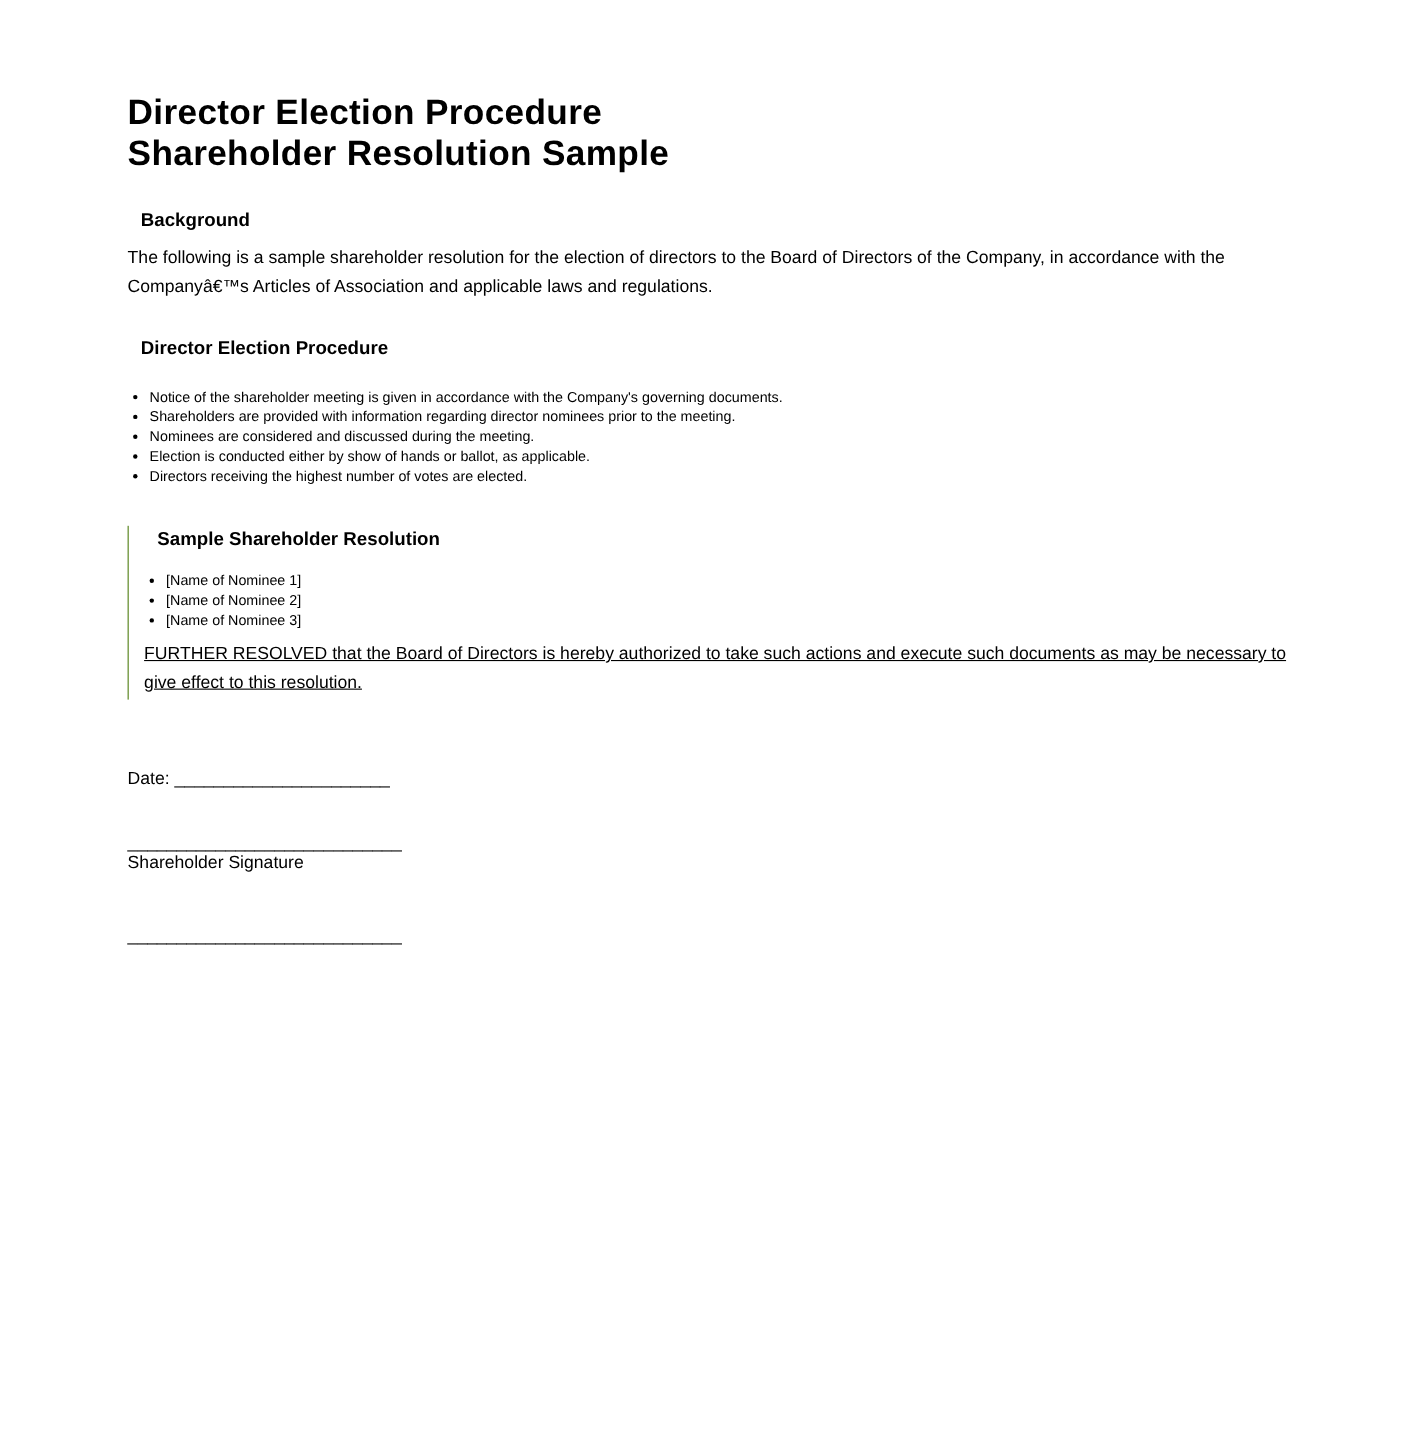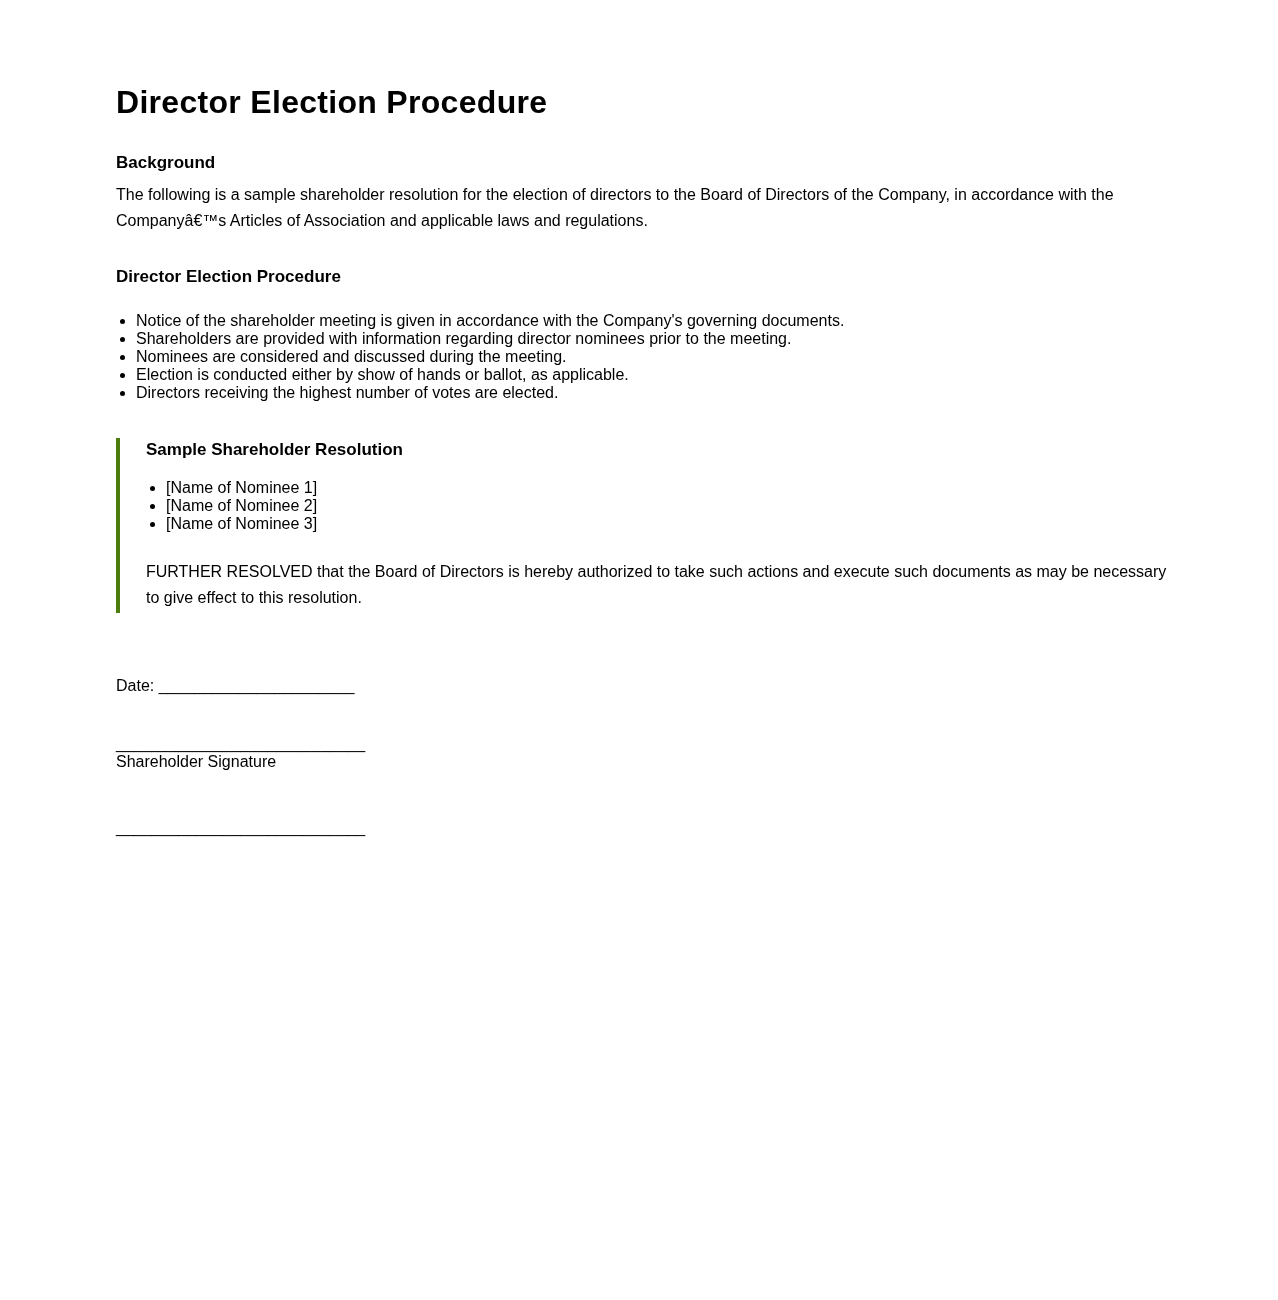--- a/index.html
+++ b/index.html
@@ -5,46 +5,47 @@
   html, body { margin: 0; padding: 0; background: #ffffff; }
   body {
     width: 1278px; height: 1300px; position: relative;
     font-family: "Liberation Sans", sans-serif; color: #000;
   }
   .page { position: absolute; left: 116px; top: 84px; width: 1066px; }
   h1 {
     font-size: 32px; font-weight: bold; line-height: 37px; margin: 0;
     letter-spacing: 0.3px;
   }
-  h2 { font-size: 17px; font-weight: bold; margin: 0; line-height: 20px; }
+  h2 { font-size: 17px; font-weight: bold; margin: 12px; line-height: 20px; }
   p { font-size: 16px; line-height: 26px; margin: 0; }
-  ul { margin: 0; padding-left: 20px; font-size: 16px; line-height: 18px; }
+  ul { margin: 0; padding-left: 20px; font-size: 13px; line-height: 18px; }
   ul li { padding-left: 0; }
   .bg-head { margin-top: 32px; }
   .bg-text { margin-top: 9px; }
   .proc-head { margin-top: 33px; }
   .proc-list { margin-top: 25px; }
   .quote {
-    margin-top: 36px; border-left: 4px solid #4d7c0f; padding-left: 26px;
+    margin-top: 36px; border-left: 1px solid #4d7c0f; padding-left: 14px;
     padding-bottom: 2px;
   }
   .quote h2 { padding-top: 2px; }
   .res-text { margin-top: 25px; }
   .nom-list { margin-top: 19px; }
-  .further { margin-top: 26px; }
+  .further { margin-top: 9px; text-decoration: underline; }
   .sig-block { margin-top: 64px; font-size: 16px; line-height: 18px; }
   .sig-gap { height: 40px; }
   .sig-gap2 { height: 48px; }
 </style>
 </head>
 <body>
 
 <div class="page">
   <h1>
     <span>Director Election Procedure</span><br>
+    <span>Shareholder Resolution Sample</span>
   </h1>
 
   <h2 class="bg-head">Background</h2>
   <p class="bg-text">The following is a sample shareholder resolution for the election of directors to the Board of Directors of the Company, in accordance with the Companyâ€™s Articles of Association and applicable laws and regulations.</p>
 
   <h2 class="proc-head">Director Election Procedure</h2>
   <ul class="proc-list">
     <li>Notice of the shareholder meeting is given in accordance with the Company's governing documents.</li>
     <li>Shareholders are provided with information regarding director nominees prior to the meeting.</li>
     <li>Nominees are considered and discussed during the meeting.</li>

